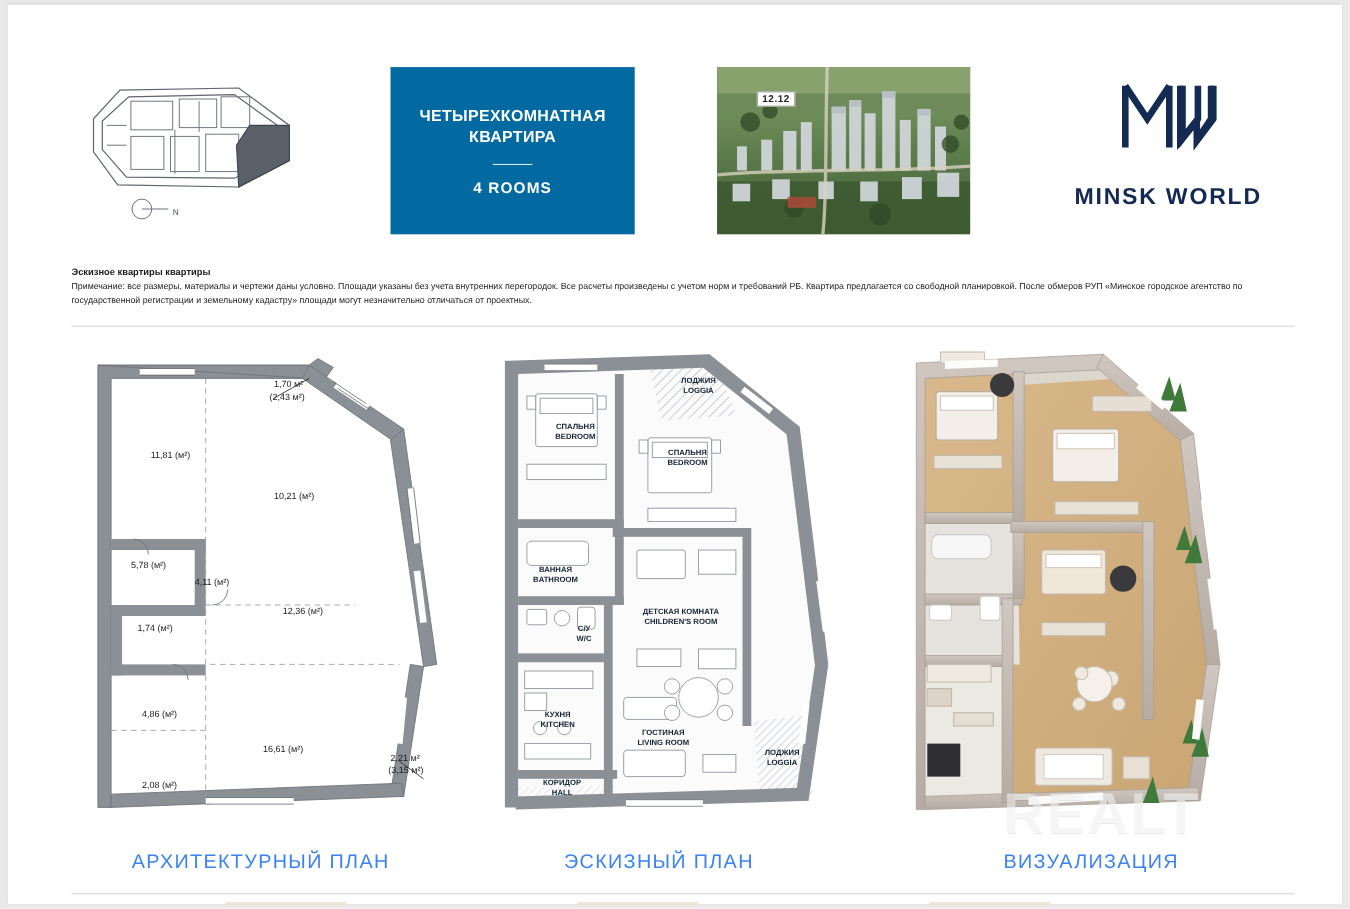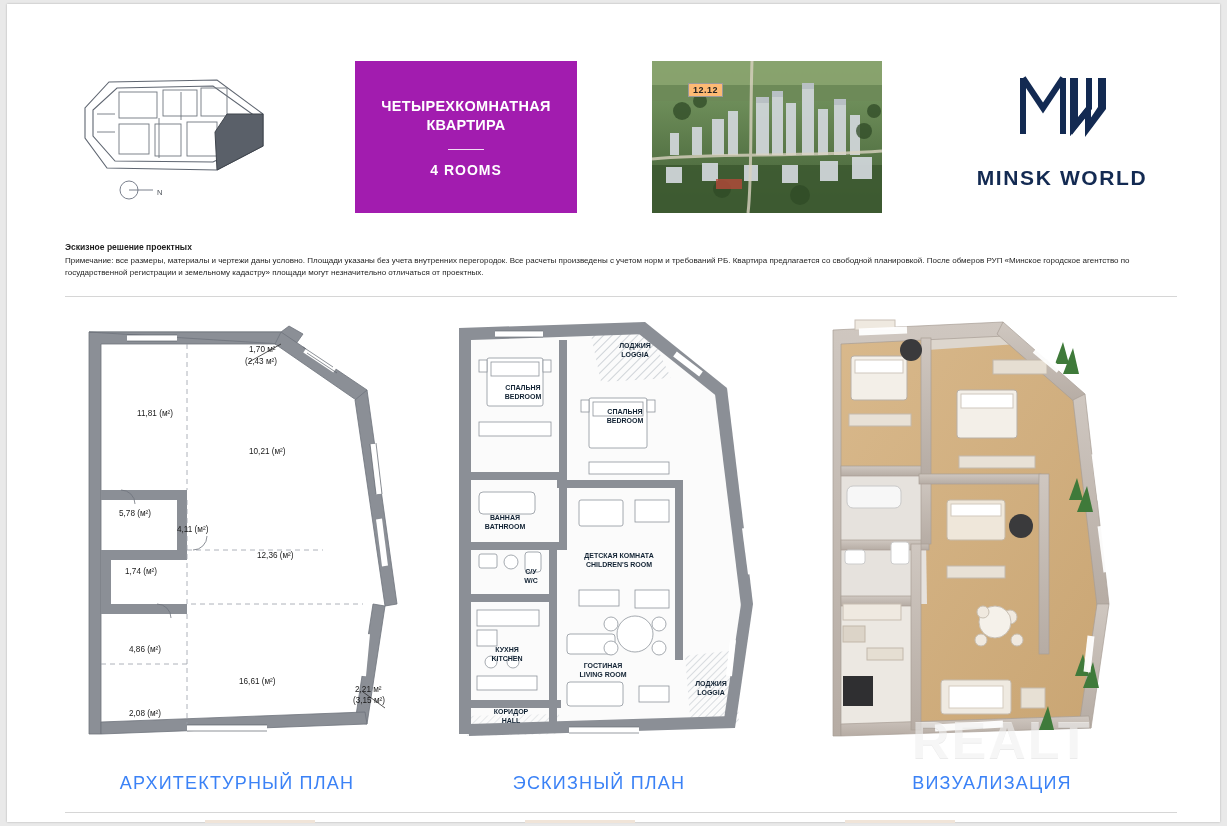--- a/index.html
+++ b/index.html
@@ -18,35 +18,35 @@
   }
 
   
   .header { position:absolute; left:0; top:0; width:1213px; height:232px; }
 
   .floorkey { position:absolute; left:60px; top:58px; width:210px; height:150px; }
   .floorkey svg { display:block; }
 
   .title-card {
     position:absolute; left:348px; top:57px; width:222px; height:152px;
-    background:#a21caf; color:#ffffff;
+    background:#0369a1; color:#ffffff;
     display:flex; flex-direction:column; align-items:center; justify-content:center;
   }
   .title-card .t1 { font-size:14.5px; font-weight:bold; letter-spacing:.3px; line-height:19px; text-align:center; }
   .title-card .sep { width:36px; height:1px; background:#ffffff; opacity:.85; margin:14px 0 12px; }
   .title-card .t2 { font-size:14px; font-weight:bold; letter-spacing:1px; }
 
   .aerial {
     position:absolute; left:645px; top:57px; width:230px; height:152px;
     overflow:hidden; background:#4a6b3a;
   }
   .aerial svg { display:block; }
   .aerial .badge {
     position:absolute; left:36px; top:22px;
-    background:#fdba74; color:#222; font-size:9px; font-weight:bold;
+    background:#ffffff; color:#222; font-size:9px; font-weight:bold;
     padding:1px 4px; border:1px solid #999; letter-spacing:.5px;
   }
 
   .brand { position:absolute; left:950px; top:60px; width:210px; height:150px; text-align:center; }
   .brand .mark { height:92px; }
   .brand .name {
     margin-top:6px; font-size:21px; letter-spacing:1.6px; color:#132a52;
     font-weight:bold;
   }
 
@@ -195,21 +195,21 @@
           <path d="M118 14 L118 62 L132 44 L132 14"></path>
           <path d="M132 62 L144 44 L144 14"></path>
         </g>
         <path d="M116 14 L116 64 L131 46 L131 64 L146 44 L146 14" fill="none" stroke="#132a52" stroke-width="6"></path>
       </svg>
       <div class="name">MINSK WORLD</div>
     </div>
   </div>
 
   <div class="notes">
-    <div class="n-title">Эскизное решение проектных</div>
+    <div class="n-title">Эскизное квартиры квартиры</div>
     <div class="n-body">Примечание: все размеры, материалы и чертежи даны условно. Площади указаны без учета внутренних перегородок. Все расчеты произведены с учетом норм и требований РБ. Квартира предлагается со свободной планировкой. После обмеров РУП «Минское городское агентство по государственной регистрации и земельному кадастру» площади могут незначительно отличаться от проектных.</div>
   </div>
 
   <div class="rule top"></div>
 
   <div class="cols">
 
     <div class="col arch">
       <svg class="plan-svg" width="340" height="450" viewBox="0 0 340 450">
         <g fill="#8b8f96" stroke="#6f747c" stroke-width="0.8">

